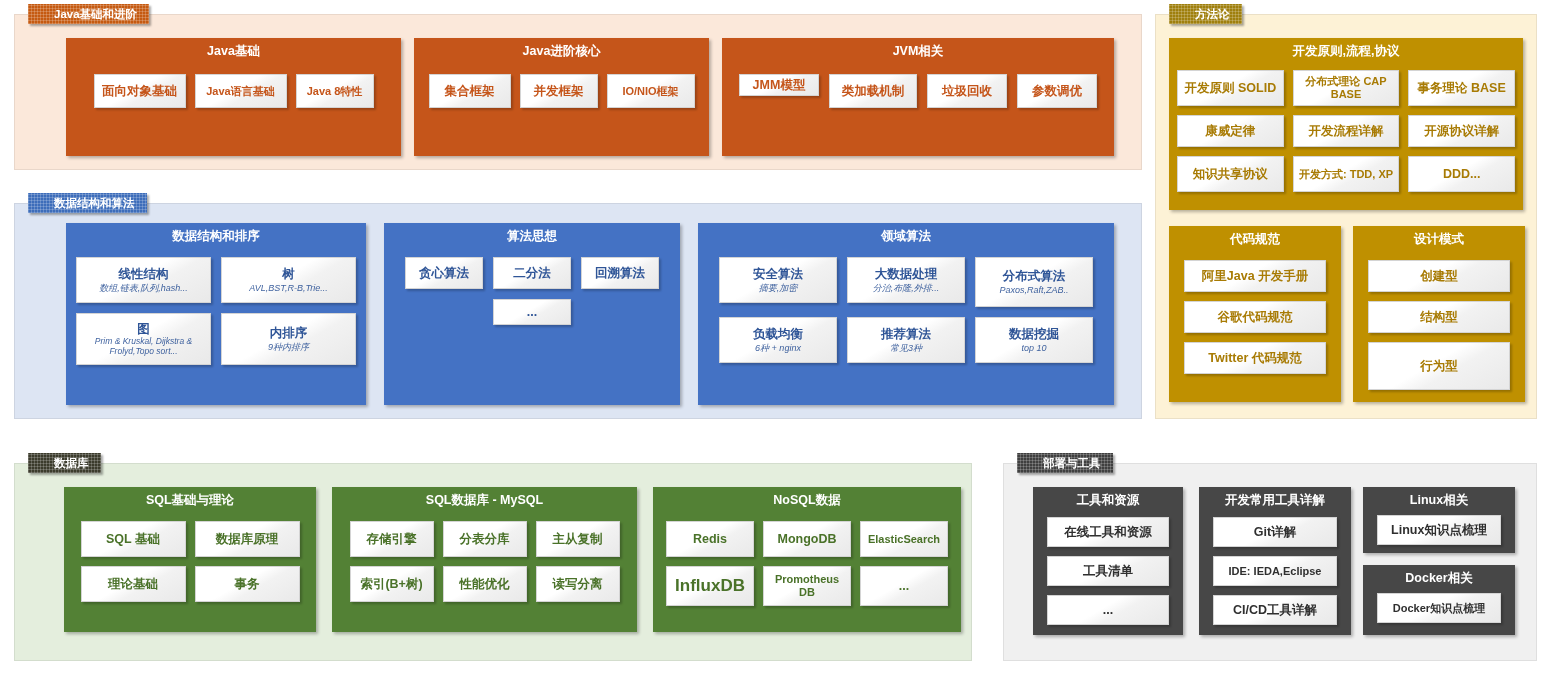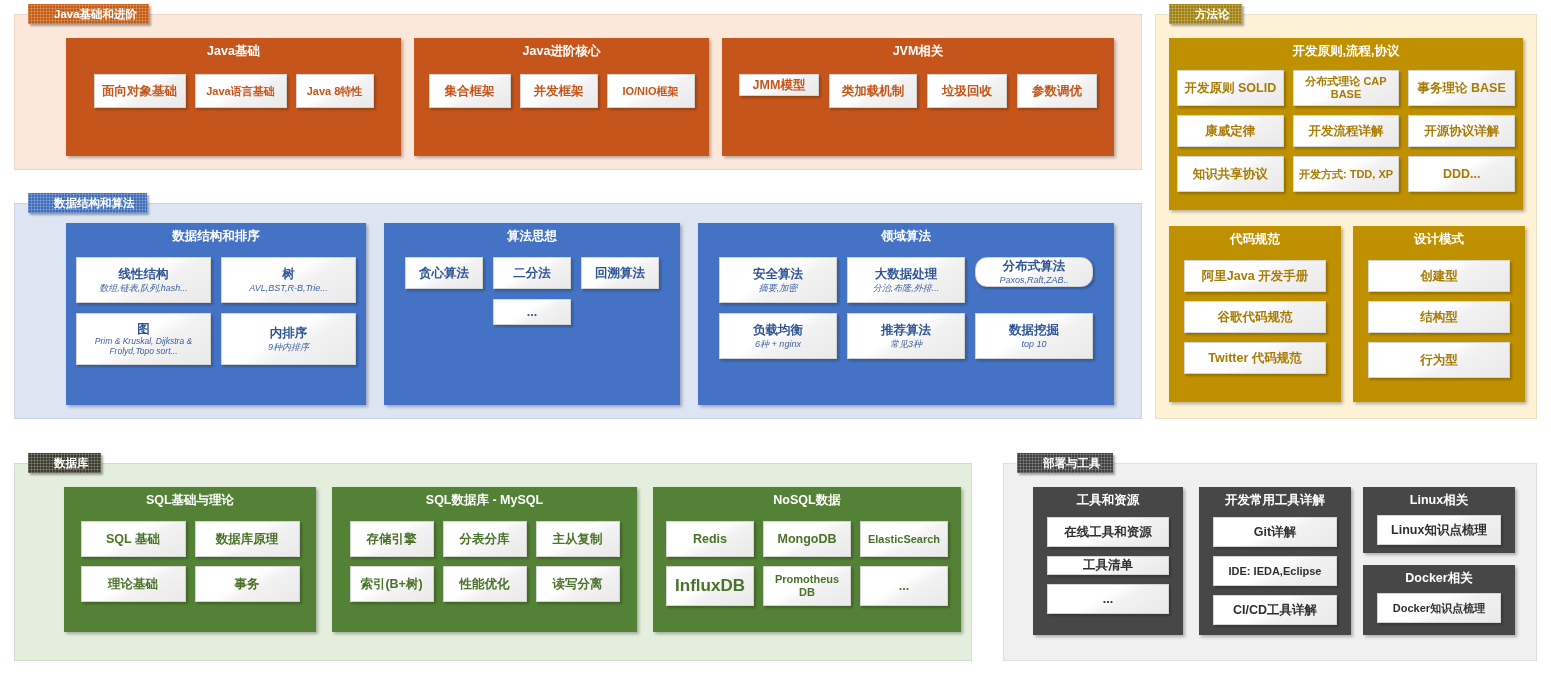--- a/index.html
+++ b/index.html
@@ -205,21 +205,21 @@
         <div class="chips" style="padding-top: 8px;">
           <div class="chip-row" style="gap: 10px; margin-bottom: 10px;">
             <div class="chip" style="width: 118px; height: 46px;">
               <div class="t">安全算法</div>
               <div class="sub">摘要,加密</div>
             </div>
             <div class="chip" style="width: 118px; height: 46px;">
               <div class="t">大数据处理</div>
               <div class="sub">分治,布隆,外排...</div>
             </div>
-            <div class="chip" style="width: 118px; height: 30px; border-radius: 12px;">
+            <div class="chip" style="width: 118px; height: 50px;">
               <div class="t">分布式算法</div>
               <div class="sub">Paxos,Raft,ZAB..</div>
             </div>
           </div>
           <div class="chip-row" style="gap: 10px; margin-bottom: 10px;">
             <div class="chip" style="width: 118px; height: 46px;">
               <div class="t">负载均衡</div>
               <div class="sub">6种 + nginx</div>
             </div>
             <div class="chip" style="width: 118px; height: 46px;">
@@ -304,21 +304,21 @@
             <div class="chip" style="width: 142px; height: 32px;">
               <div class="t">创建型</div>
             </div>
           </div>
           <div class="chip-row" style="gap: 9px; margin-bottom: 9px;">
             <div class="chip" style="width: 142px; height: 32px;">
               <div class="t">结构型</div>
             </div>
           </div>
           <div class="chip-row" style="gap: 9px; margin-bottom: 9px;">
-            <div class="chip" style="width: 142px; height: 36px;">
+            <div class="chip" style="width: 142px; height: 48px;">
               <div class="t">行为型</div>
             </div>
           </div>
         </div>
       </div>
     </div>
     <div class="section green" style="left: 14px; top: 453px; width: 958px; height: 208px;">
       <div class="sec-body"></div>
       <div class="sec-tab">
         <span>数据库</span>
@@ -406,21 +406,21 @@
       </div>
       <div class="group" style="left: 30px; top: 34px; width: 150px; height: 148px;">
         <div class="group-title" style="height: 24px;">工具和资源</div>
         <div class="chips" style="padding-top: 6px;">
           <div class="chip-row" style="gap: 9px; margin-bottom: 9px;">
             <div class="chip" style="width: 122px; height: 30px;">
               <div class="t">在线工具和资源</div>
             </div>
           </div>
           <div class="chip-row" style="gap: 9px; margin-bottom: 9px;">
-            <div class="chip" style="width: 122px; height: 19px;">
+            <div class="chip" style="width: 122px; height: 30px;">
               <div class="t">工具清单</div>
             </div>
           </div>
           <div class="chip-row" style="gap: 9px; margin-bottom: 9px;">
             <div class="chip" style="width: 122px; height: 30px;">
               <div class="t">...</div>
             </div>
           </div>
         </div>
       </div>

